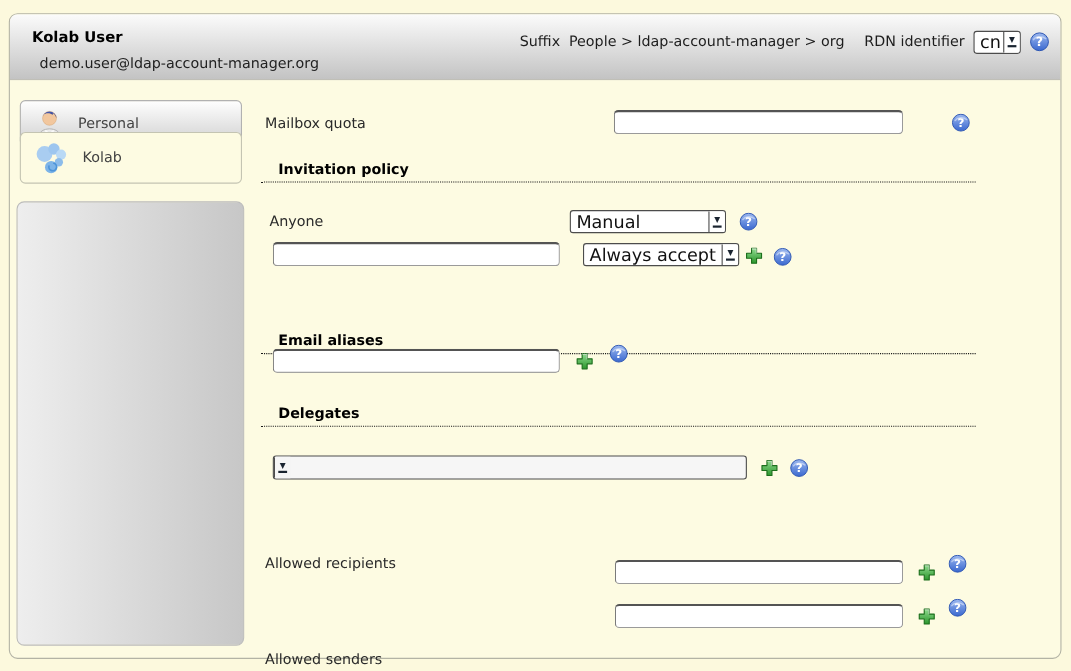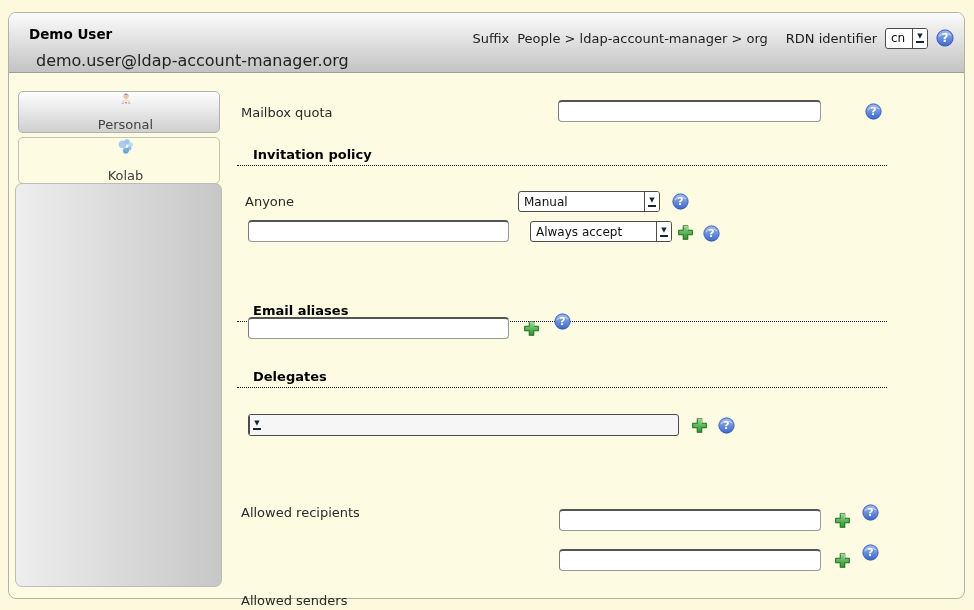--- a/index.html
+++ b/index.html
@@ -14,35 +14,35 @@
     position:absolute; left:8px; top:12px; width:957px; height:587px;
     border:1px solid #b3b3a5; border-radius:8px; background:#fdfbe2;
   }
   
   .header-bar {
     position:absolute; left:0; top:0; right:0; height:60px;
     background:linear-gradient(#fbfbfb,#c3c3c3);
     border-bottom:1px solid #9d9d9d; border-radius:7px 7px 0 0;
   }
   .title { position:absolute; left:20px; top:13px; font-weight:bold; font-size:13.5px; color:#000; }
-  .subtitle { position:absolute; left:27px; top:38px; font-size:16px; color:#222;text-align:right; }
+  .subtitle { position:absolute; left:27px; top:38px; font-size:13px; color:#222;text-align:right; }
   .header-right {
     position:absolute; right:10px; top:13px; height:24px;
     display:flex; align-items:center; white-space:nowrap; color:#1d1d1d;
   }
   .hsp8 { width:8px; } .hsp18 { width:18px; }
   
   .tab {
     position:absolute; left:9px; width:202px;
     border:1px solid #b1b1b1; border-radius:5px;
     display:flex; align-items:center; gap:13px; padding-left:13px;
-    cursor:pointer; color:#424242;flex-direction:column;
+    cursor:pointer; color:#424242;
   }
   .tab-personal { top:78px; height:42px; background:linear-gradient(#fefefe,#cfcfcf); }
-  .tab-kolab { top:124px; height:47px; background:#fdfbe2; border-color:#c4c4b2; }
+  .tab-kolab { top:107px; height:47px; background:#fdfbe2; border-color:#c4c4b2; }
   .side-panel {
     position:absolute; left:6px; top:170px; width:207px; height:404px;
     border:1px solid #bcbcbc; border-radius:7px;
     background:linear-gradient(90deg,#eeeeee 0%,#dcdcdc 45%,#c7c7c7 100%);
   }
   
   .flabel { position:absolute; color:#2a2a2a; }
   .section-head {
     position:absolute; left:228px; width:650px;
     border-bottom:1px dotted #1a1a1a; padding:0 0 3px 16px;
@@ -52,21 +52,21 @@
     position:absolute; height:22px; background:#fff;
     border:1px solid #9a9a9a; border-top:2px solid #545454; border-left-color:#7a7a7a;
     border-radius:4px; padding:0 5px;
     font-family:"DejaVu Sans","Liberation Sans",sans-serif; font-size:12.5px; color:#111;
   }
   .sel {
     position:absolute; height:21px; background:#fff;
     border:1px solid #4c4c4c; border-radius:3px;
     display:flex; align-items:center; cursor:pointer; overflow:hidden;
   }
-  .sel-text { flex:1; padding:0 5px; font-size:12px; color:#101010; white-space:nowrap; overflow:hidden; }
+  .sel-text { flex:1; padding:0 5px; font-size:16px; color:#101010; white-space:nowrap; overflow:hidden; }
   .sel-arrow {
     width:15px; align-self:stretch; border-left:1px solid #4c4c4c;
     display:flex; flex-direction:column; align-items:center; justify-content:center;
     font-size:7px; line-height:7px; color:#1a2430; background:#fff;
   }
   .sel-arrow .bar { width:8px; height:2px; background:#1a2430; margin-top:1px; }
   .icon17 { position:absolute; width:17px; height:17px; cursor:pointer; }
   .icon18 { width:18px; height:18px; cursor:pointer; }
   svg.defsonly { position:absolute; width:0; height:0; }
 </style>
@@ -114,21 +114,21 @@
       <circle cx="21.5" cy="19.5" r="3.8" fill="#8dbcea"></circle>
       <circle cx="14.5" cy="24" r="5.6" fill="#7db4e8"></circle>
       <path d="M12.5 23 a3.5 3.5 0 1 0 4.5 -2.6" fill="none" stroke="#4d94d8" stroke-width="1.5" stroke-linecap="round"></path>
     </symbol>
   </defs>
 </svg>
 
 <div class="container">
 
   <div class="header-bar">
-    <div class="title">Demo User</div>
+    <div class="title">Kolab User</div>
     <div class="subtitle">demo.user@ldap-account-manager.org</div>
     <div class="header-right">
       <span>Suffix</span>
       <span class="hsp8"></span>
       <span>People &gt; ldap-account-manager &gt; org</span>
       <span class="hsp18"></span>
       <span>RDN identifier</span>
       <span class="hsp8"></span>
       <div class="sel" style="position:static; width:43px; height:21px;">
         <span class="sel-text">cn</span>

